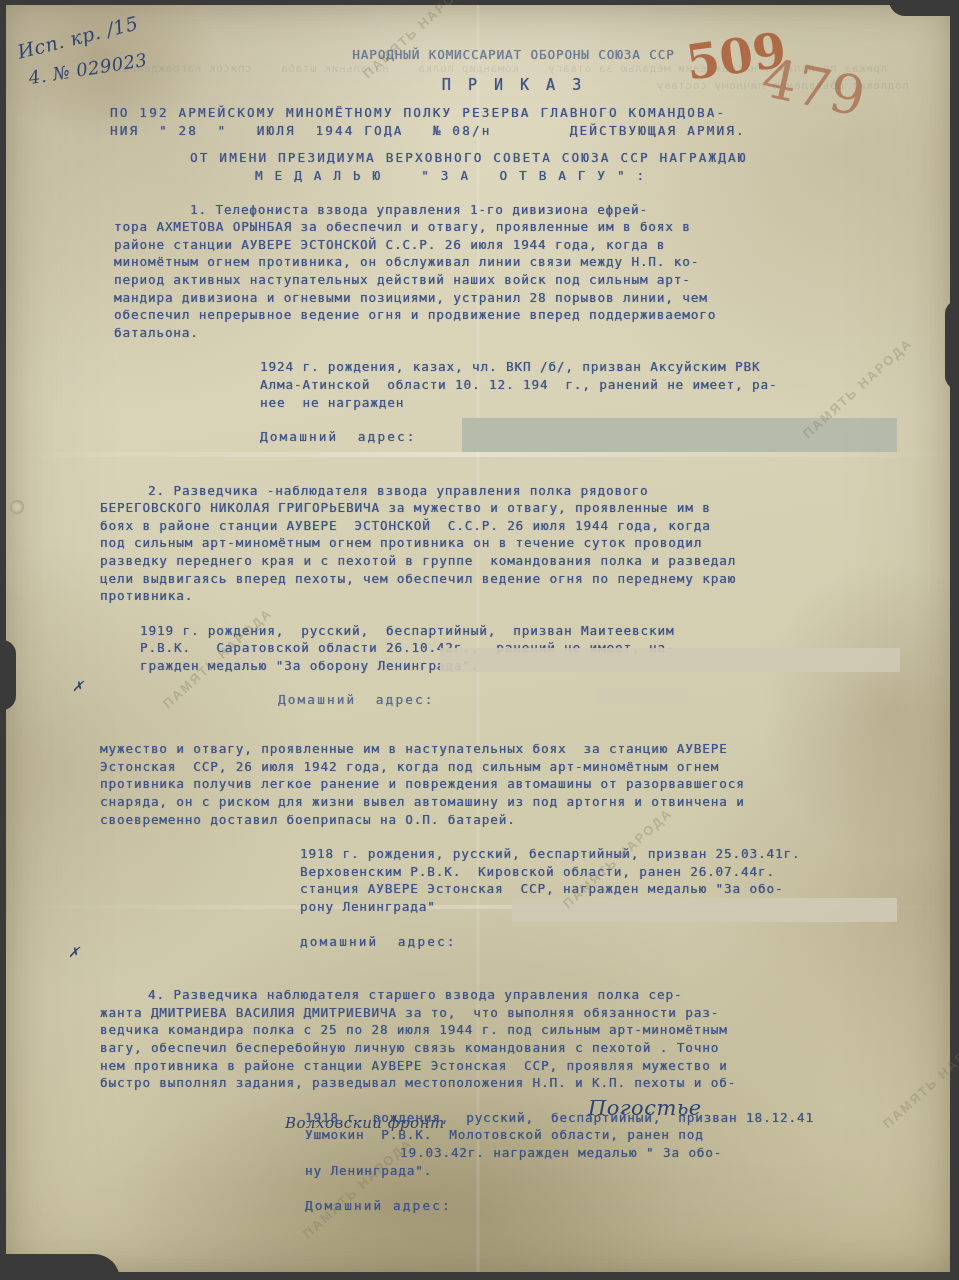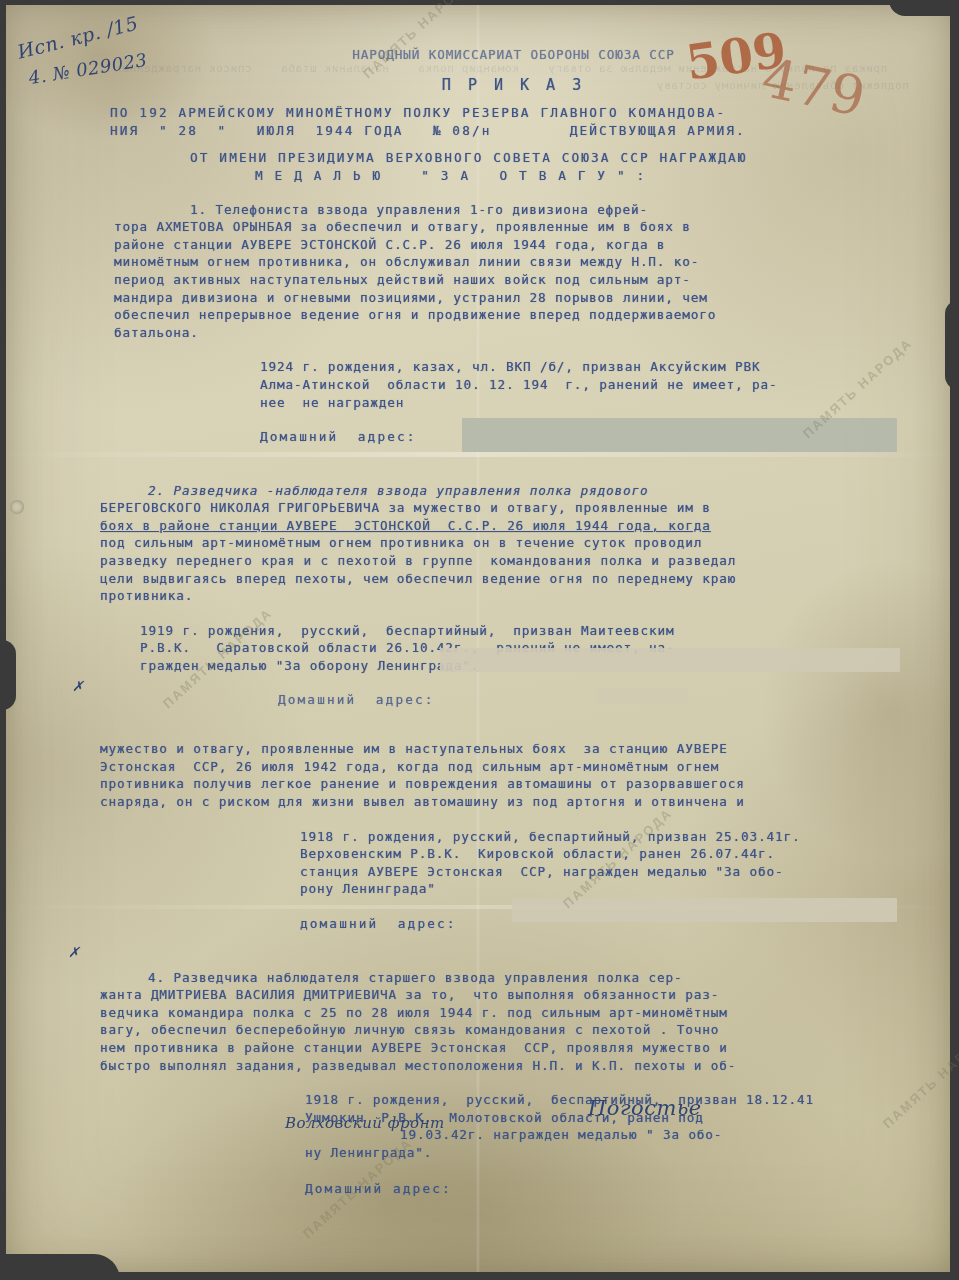--- a/index.html
+++ b/index.html
@@ -183,38 +183,39 @@
       <div class="ln" style="padding-left:14px;">мандира дивизиона и огневыми позициями, устранил 28 порывов линии, чем</div>
       <div class="ln" style="padding-left:14px;">обеспечил непрерывное ведение огня и продвижение вперед поддерживаемого</div>
       <div class="ln" style="padding-left:14px;">батальона.</div>
       <div class="ln" style="padding-left:160px;margin-top:17px;">1924 г. рождения, казах, чл. ВКП /б/, призван Аксуйским РВК</div>
       <div class="ln" style="padding-left:160px;">Алма-Атинской  области 10. 12. 194  г., ранений не имеет, ра-</div>
       <div class="ln" style="padding-left:160px;">нее  не награжден</div>
       <div class="ln sp2" style="padding-left:160px;margin-top:17px;">Домашний  адрес:</div>
     </div>
 
     <div class="blk" style="margin-top:36px;">
-      <div class="ln" style="padding-left:48px;font-style:italic;">2. Разведчика -наблюдателя взвода управления полка рядового</div>
+      <div class="ln" style="padding-left:48px;">2. Разведчика -наблюдателя взвода управления полка рядового</div>
       <div class="ln" style="padding-left:0px;">БЕРЕГОВСКОГО НИКОЛАЯ ГРИГОРЬЕВИЧА за мужество и отвагу, проявленные им в</div>
-      <div class="ln" style="padding-left:0px;text-decoration:underline;">боях в районе станции АУВЕРЕ  ЭСТОНСКОЙ  С.С.Р. 26 июля 1944 года, когда</div>
+      <div class="ln" style="padding-left:0px;">боях в районе станции АУВЕРЕ  ЭСТОНСКОЙ  С.С.Р. 26 июля 1944 года, когда</div>
       <div class="ln" style="padding-left:0px;">под сильным арт-миномётным огнем противника он в течение суток проводил</div>
       <div class="ln" style="padding-left:0px;">разведку переднего края и с пехотой в группе  командования полка и разведал</div>
       <div class="ln" style="padding-left:0px;">цели выдвигаясь вперед пехоты, чем обеспечил ведение огня по переднему краю</div>
       <div class="ln" style="padding-left:0px;">противника.</div>
       <div class="ln" style="padding-left:40px;margin-top:17px;">1919 г. рождения,  русский,  беспартийный,  призван Маитеевским</div>
       <div class="ln" style="padding-left:40px;">Р.В.К.   Саратовской области 26.10.42г.,  ранений не имеет, на-</div>
       <div class="ln" style="padding-left:40px;">гражден медалью "За оборону Ленинграда".</div>
       <div class="ln sp2 fade" style="padding-left:178px;margin-top:16px;">Домашний  адрес:</div>
     </div>
 
     <div class="blk" style="margin-top:32px;">
       <div class="ln" style="padding-left:0px;">мужество и отвагу, проявленные им в наступательных боях  за станцию АУВЕРЕ</div>
       <div class="ln" style="padding-left:0px;">Эстонская  ССР, 26 июля 1942 года, когда под сильным арт-миномётным огнем</div>
       <div class="ln" style="padding-left:0px;">противника получив легкое ранение и повреждения автомашины от разорвавшегося</div>
       <div class="ln" style="padding-left:0px;">снаряда, он с риском для жизни вывел автомашину из под артогня и отвинчена и</div>
+      <div class="ln" style="padding-left:0px;">своевременно доставил боеприпасы на О.П. батарей.</div>
       <div class="ln" style="padding-left:200px;margin-top:17px;">1918 г. рождения, русский, беспартийный, призван 25.03.41г.</div>
       <div class="ln" style="padding-left:200px;">Верховенским Р.В.К.  Кировской области, ранен 26.07.44г.</div>
       <div class="ln" style="padding-left:200px;">станция АУВЕРЕ Эстонская  ССР, награжден медалью "За обо-</div>
       <div class="ln" style="padding-left:200px;">рону Ленинграда"</div>
       <div class="ln sp2" style="padding-left:200px;margin-top:17px;">домашний  адрес:</div>
     </div>
 
     <div class="blk" style="margin-top:36px;">
       <div class="ln" style="padding-left:48px;">4. Разведчика наблюдателя старшего взвода управления полка сер-</div>
       <div class="ln" style="padding-left:0px;">жанта ДМИТРИЕВА ВАСИЛИЯ ДМИТРИЕВИЧА за то,  что выполняя обязанности раз-</div>

